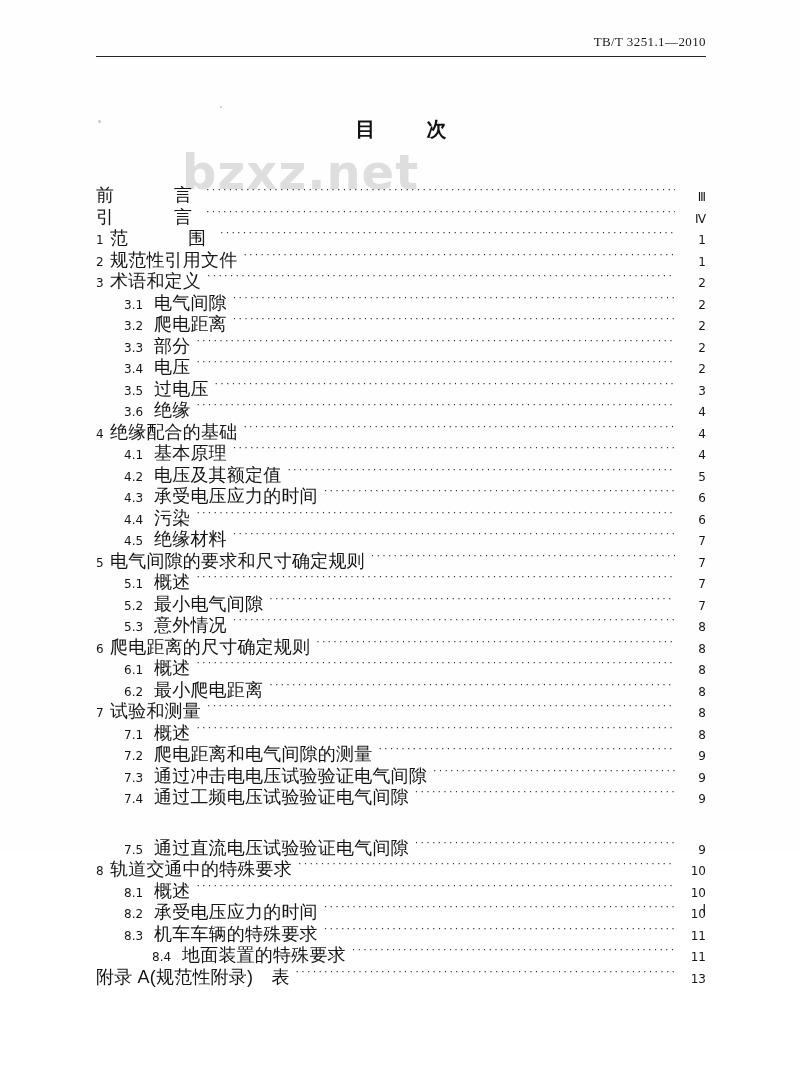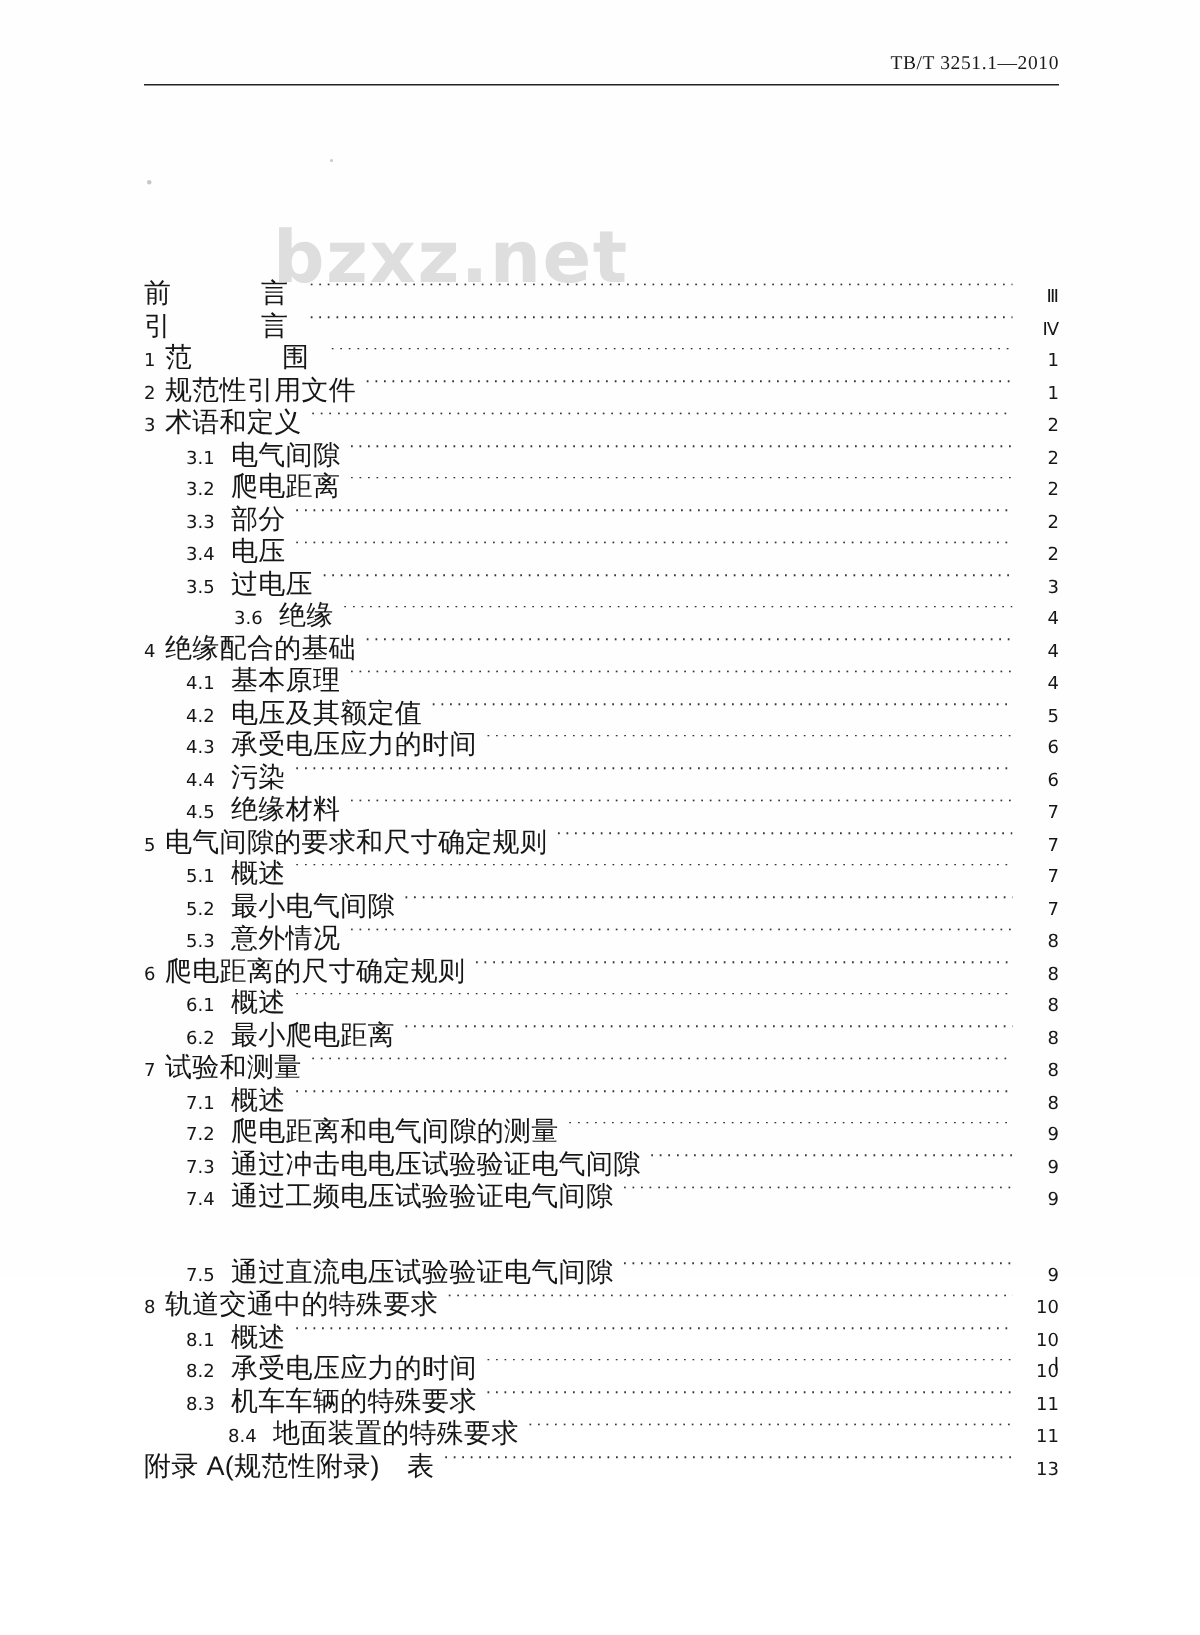--- a/index.html
+++ b/index.html
@@ -150,20 +150,21 @@
 </style>
 </head>
 <body>
 
 <div class="page">
   <div class="page-inner">
 
     <div class="header-std">TB/T 3251.1—2010</div>
     <div class="rule-top"></div>
 
+    <div class="doc-title">目 次</div>
 
     <div class="watermark">bzxz.net</div>
 
     <div class="toc" id="toc-list">
         <div class="toc-row lvl0">
           <span class="toc-num" style="min-width: 0px;"></span>
           <span class="toc-label spaced">前　　言</span>
           <span class="dots"></span>
           <span class="toc-page">Ⅲ</span>
         </div>
@@ -215,21 +216,21 @@
           <span class="dots"></span>
           <span class="toc-page">2</span>
         </div>
         <div class="toc-row lvl2">
           <span class="toc-num" style="min-width: 30px;">3.5</span>
           <span class="toc-label">过电压</span>
           <span class="dots"></span>
           <span class="toc-page">3</span>
         </div>
         <div class="toc-row lvl2">
-          <span class="toc-num" style="min-width: 30px; margin-left: 32px;">3.6</span>
+          <span class="toc-num" style="min-width: 30px;">3.6</span>
           <span class="toc-label">绝缘</span>
           <span class="dots"></span>
           <span class="toc-page">4</span>
         </div>
         <div class="toc-row lvl0">
           <span class="toc-num" style="min-width: 14px;">4</span>
           <span class="toc-label">绝缘配合的基础</span>
           <span class="dots"></span>
           <span class="toc-page">4</span>
         </div>

